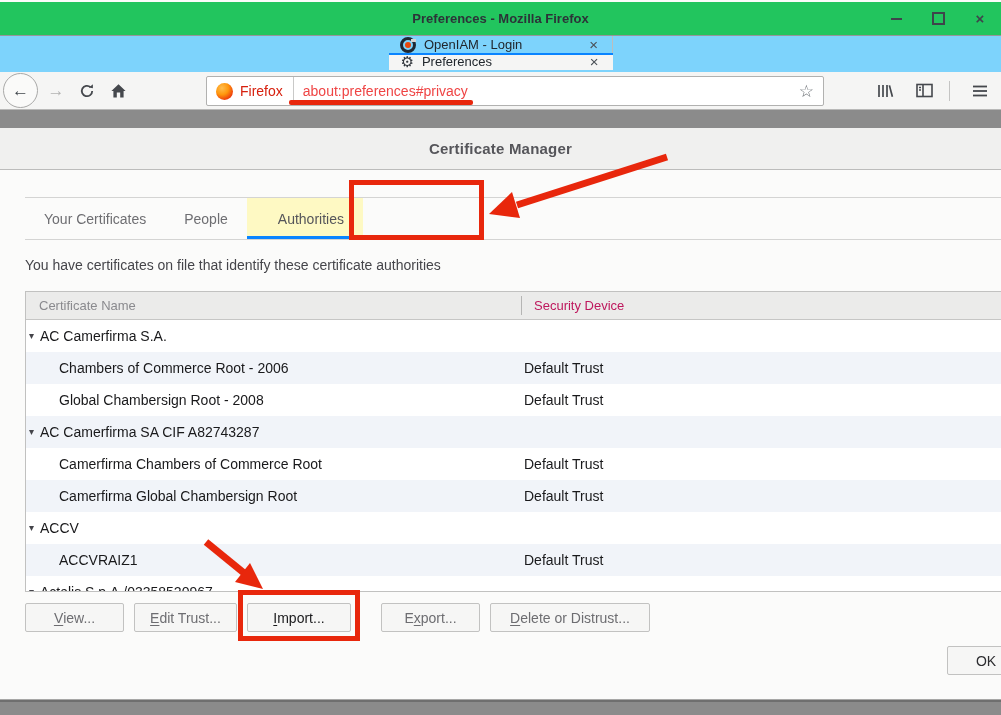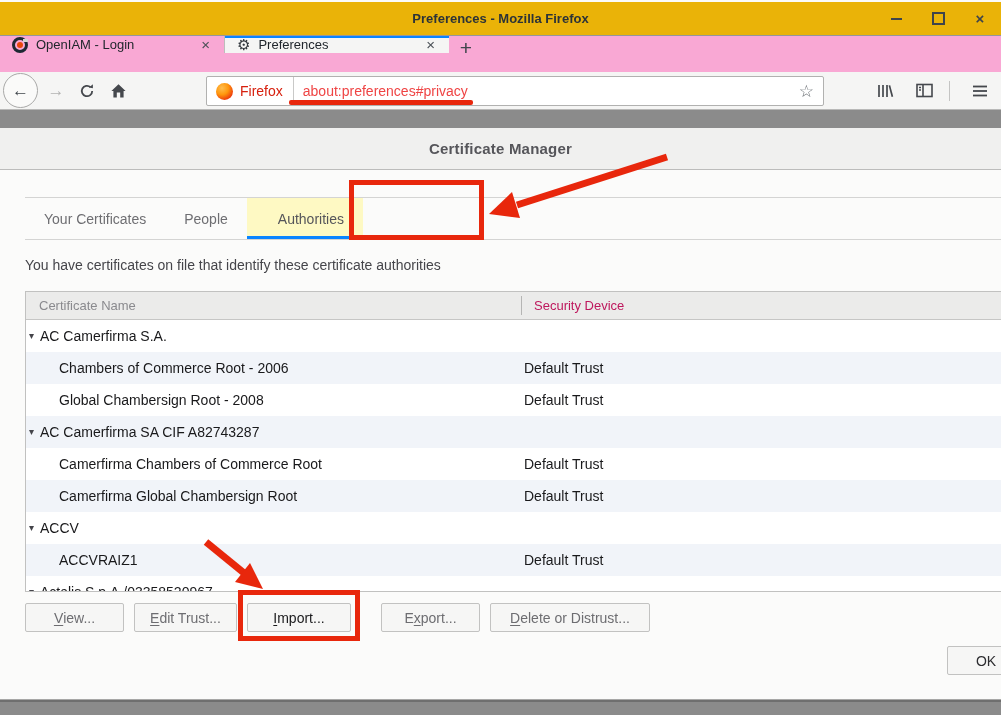--- a/index.html
+++ b/index.html
@@ -5,33 +5,33 @@
   html,body{margin:0;padding:0;}
   body{
     width:1001px;height:715px;position:relative;overflow:hidden;
     font-family:"Liberation Sans", sans-serif;
     background:#fbfbfa;
     -webkit-font-smoothing:antialiased;
   }
   
   .titlebar{
     position:absolute;top:0;left:0;right:0;height:33px;
-    background:#eab308;border-top:2px solid #fbfbfa;border-bottom:1px solid #96969a;
+    background:#22c55e;border-top:2px solid #fbfbfa;border-bottom:1px solid #96969a;
     display:flex;align-items:center;justify-content:center;
   }
   .titlebar .wtitle{font-size:13px;font-weight:700;color:#2c3338;}
   .win-controls{position:absolute;right:10px;top:0;height:100%;display:flex;align-items:center;gap:20px;}
   .wc{width:22px;height:22px;display:flex;align-items:center;justify-content:center;cursor:default;}
   .wc-min-bar{width:11px;height:2px;background:#3e444b;}
   .wc-max-box{width:9px;height:9px;border:2px solid #3e444b;}
   .wc-close-x{font-size:15px;font-weight:700;color:#3e444b;line-height:1;}
   
   .tabbar{
     position:absolute;top:36px;left:0;right:0;height:36px;
-    background:#f9a8d4;display:flex;align-items:flex-start;
+    background:#7dd3fc;display:flex;align-items:center;flex-direction:column;
   }
   .btab{display:flex;align-items:center;gap:8px;padding:0 10px 0 12px;width:202px;position:relative;}
   .btab .tlabel{font-size:13px;color:#21272d;flex:1;white-space:nowrap;overflow:hidden;}
   .btab .tclose{font-size:15px;color:#4b5157;padding:0 4px;cursor:default;}
   .btab.inactive{border-right:1px solid #bdbdbc;}
   .btab.active{background:#f5f5f4;box-shadow:inset 0 2px 0 #0a84ff;}
   .favicon-openiam{width:16px;height:16px;border-radius:50%;border:3px solid #1e2833;box-sizing:border-box;position:relative;flex:none;}
   .favicon-openiam::before{content:"";position:absolute;width:6px;height:6px;border-radius:50%;background:#e8470c;left:2px;top:2px;}
   .favicon-openiam::after{content:"";position:absolute;width:5px;height:3px;background:#d4d4d3;right:-3px;top:-1px;}
   .gear-glyph{font-size:15px;color:#33383e;line-height:1;flex:none;}

